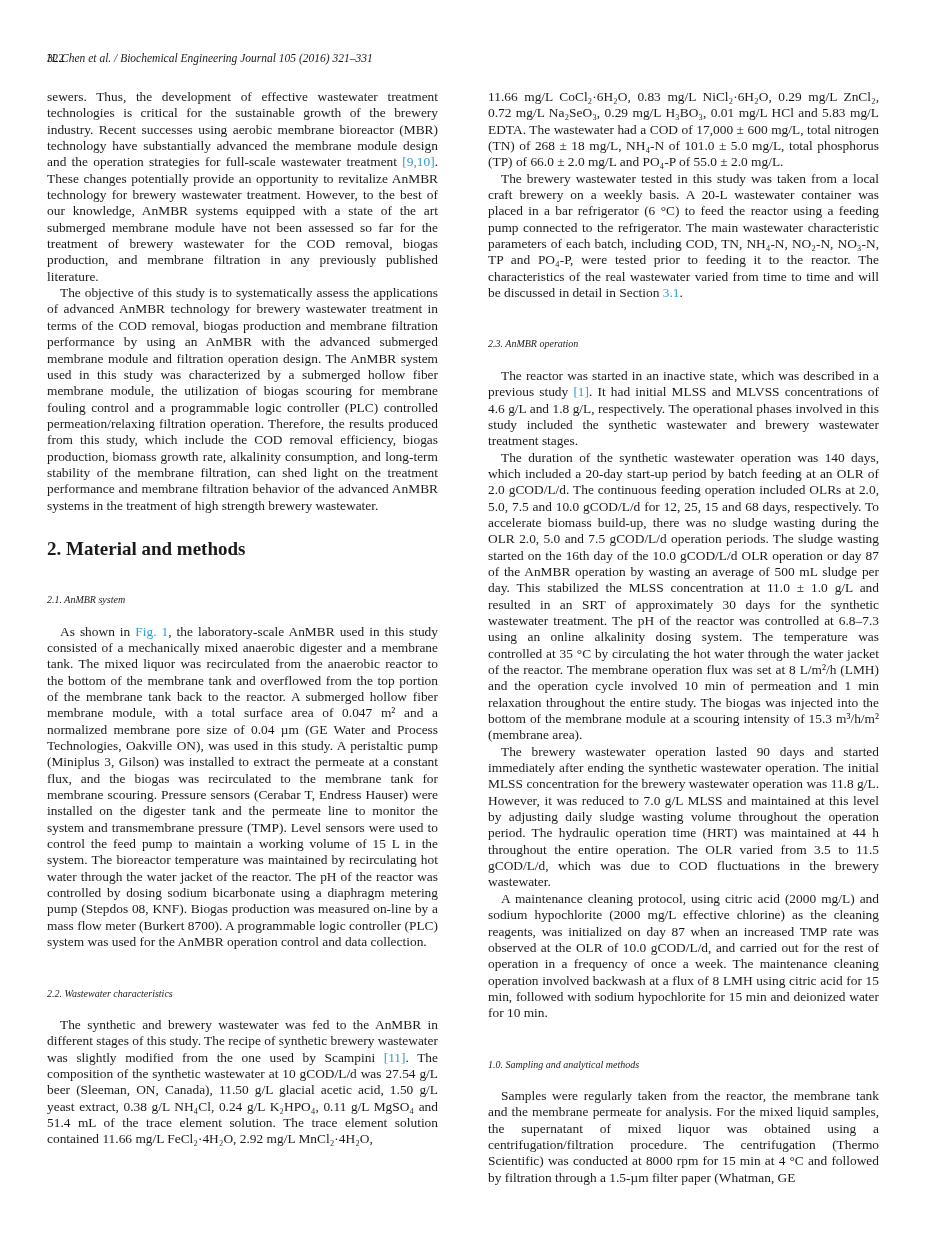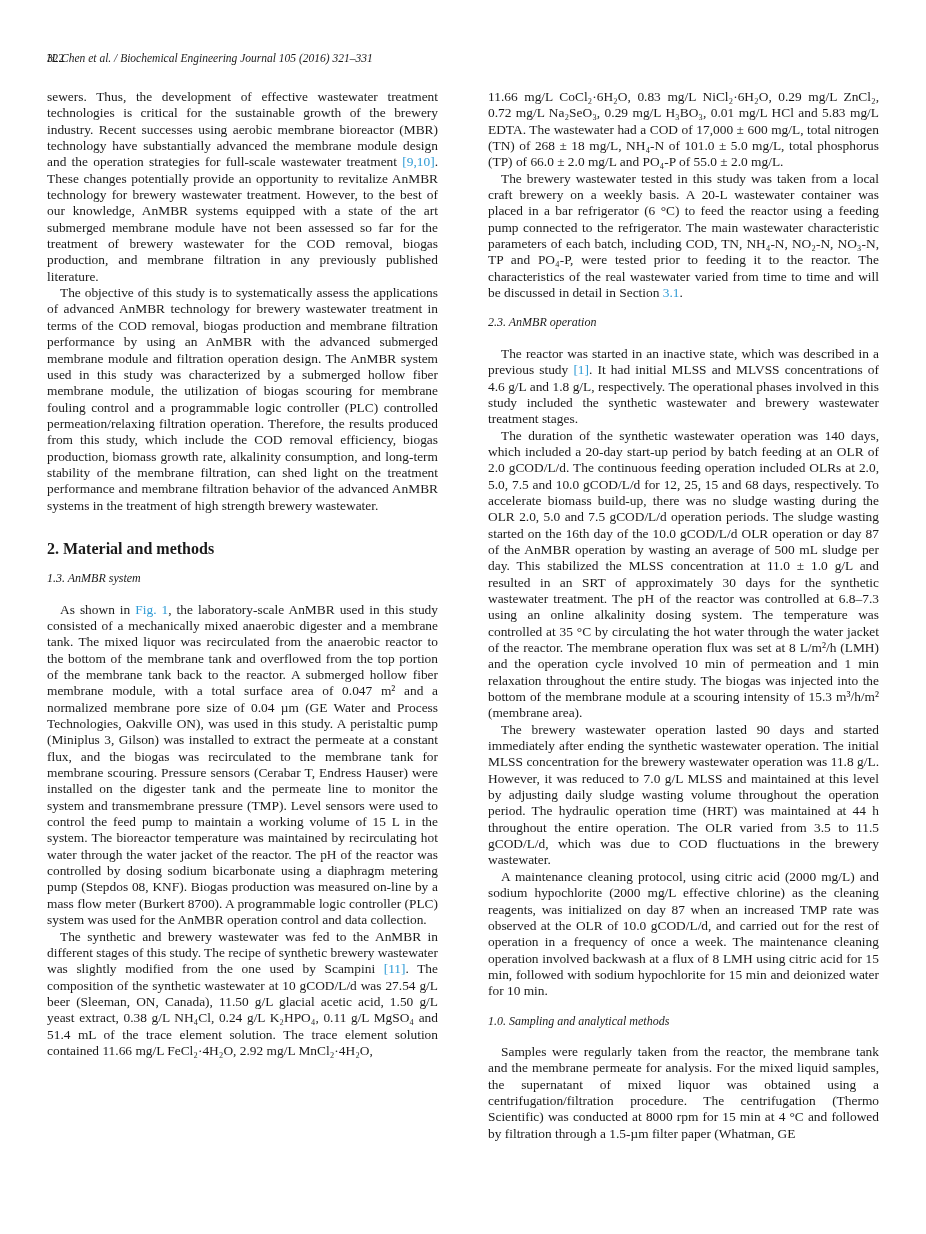--- a/index.html
+++ b/index.html
@@ -49,30 +49,30 @@
   }
   p.para {
     margin: 0;
     padding: 0;
     text-indent: 13px;
   }
   p.para.no-indent {
     text-indent: 0;
   }
   .section-heading {
-    font-size: 16px;
+    font-size: 19px;
     font-weight: bold;
     margin: 27px 0 12px 0;
     text-align: left;
   }
   .subsection-heading {
-    font-size: 12px;
+    font-size: 10px;
     font-weight: normal;
     font-style: italic;
-    margin: 13px 0 15px 0;
+    margin: 35px 0 15px 0;
     text-align: left;
   }
   .seg-link {
     color: var(--link-color, #2e9bd6);
   }
 </style>
 </head>
 <body>
 
 <div class="page">
@@ -81,22 +81,23 @@
     <span class="page-number">322</span>
     <div class="running-title">H. Chen et al. / Biochemical Engineering Journal 105 (2016) 321–331</div>
   </div>
 
   <div class="columns">
 
     <div class="column">
       <p class="para no-indent"><span>sewers. Thus, the development of effective wastewater treatment technologies is critical for the sustainable growth of the brewery industry. Recent successes using aerobic membrane bioreactor (MBR) technology have substantially advanced the membrane module design and the operation strategies for full-scale wastewater treatment </span><span class="seg-link">[9,10]</span><span>. These changes potentially provide an opportunity to revitalize AnMBR technology for brewery wastewater treatment. However, to the best of our knowledge, AnMBR systems equipped with a state of the art submerged membrane module have not been assessed so far for the treatment of brewery wastewater for the COD removal, biogas production, and membrane filtration in any previously published literature.</span></p>
       <p class="para"><span>The objective of this study is to systematically assess the applications of advanced AnMBR technology for brewery wastewater treatment in terms of the COD removal, biogas production and membrane filtration performance by using an AnMBR with the advanced submerged membrane module and filtration operation design. The AnMBR system used in this study was characterized by a submerged hollow fiber membrane module, the utilization of biogas scouring for membrane fouling control and a programmable logic controller (PLC) controlled permeation/relaxing filtration operation. Therefore, the results produced from this study, which include the COD removal efficiency, biogas production, biomass growth rate, alkalinity consumption, and long-term stability of the membrane filtration, can shed light on the treatment performance and membrane filtration behavior of the advanced AnMBR systems in the treatment of high strength brewery wastewater.</span></p>
       <h2 class="section-heading">2.  Material and methods</h2>
-      <h3 class="subsection-heading">1.3.  AnMBR system</h3>
+      <h3 class="subsection-heading">2.1.  AnMBR system</h3>
       <p class="para"><span>As shown in </span><span class="seg-link">Fig. 1</span><span>, the laboratory-scale AnMBR used in this study consisted of a mechanically mixed anaerobic digester and a membrane tank. The mixed liquor was recirculated from the anaerobic reactor to the bottom of the membrane tank and overflowed from the top portion of the membrane tank back to the reactor. A submerged hollow fiber membrane module, with a total surface area of 0.047 m² and a normalized membrane pore size of 0.04 µm (GE Water and Process Technologies, Oakville ON), was used in this study. A peristaltic pump (Miniplus 3, Gilson) was installed to extract the permeate at a constant flux, and the biogas was recirculated to the membrane tank for membrane scouring. Pressure sensors (Cerabar T, Endress Hauser) were installed on the digester tank and the permeate line to monitor the system and transmembrane pressure (TMP). Level sensors were used to control the feed pump to maintain a working volume of 15 L in the system. The bioreactor temperature was maintained by recirculating hot water through the water jacket of the reactor. The pH of the reactor was controlled by dosing sodium bicarbonate using a diaphragm metering pump (Stepdos 08, KNF). Biogas production was measured on-line by a mass flow meter (Burkert 8700). A programmable logic controller (PLC) system was used for the AnMBR operation control and data collection.</span></p>
+      <h3 class="subsection-heading">2.2.  Wastewater characteristics</h3>
       <p class="para"><span>The synthetic and brewery wastewater was fed to the AnMBR in different stages of this study. The recipe of synthetic brewery wastewater was slightly modified from the one used by Scampini </span><span class="seg-link">[11]</span><span>. The composition of the synthetic wastewater at 10 gCOD/L/d was 27.54 g/L beer (Sleeman, ON, Canada), 11.50 g/L glacial acetic acid, 1.50 g/L yeast extract, 0.38 g/L NH₄Cl, 0.24 g/L K₂HPO₄, 0.11 g/L MgSO₄ and 51.4 mL of the trace element solution. The trace element solution contained 11.66 mg/L FeCl₂·4H₂O, 2.92 mg/L MnCl₂·4H₂O,</span></p>
     </div>
 
     <div class="column">
       <p class="para no-indent"><span>11.66 mg/L CoCl₂·6H₂O, 0.83 mg/L NiCl₂·6H₂O, 0.29 mg/L ZnCl₂, 0.72 mg/L Na₂SeO₃, 0.29 mg/L H₃BO₃, 0.01 mg/L HCl and 5.83 mg/L EDTA. The wastewater had a COD of 17,000 ± 600 mg/L, total nitrogen (TN) of 268 ± 18 mg/L, NH₄-N of 101.0 ± 5.0 mg/L, total phosphorus (TP) of 66.0 ± 2.0 mg/L and PO₄-P of 55.0 ± 2.0 mg/L.</span></p>
       <p class="para"><span>The brewery wastewater tested in this study was taken from a local craft brewery on a weekly basis. A 20-L wastewater container was placed in a bar refrigerator (6 °C) to feed the reactor using a feeding pump connected to the refrigerator. The main wastewater characteristic parameters of each batch, including COD, TN, NH₄-N, NO₂-N, NO₃-N, TP and PO₄-P, were tested prior to feeding it to the reactor. The characteristics of the real wastewater varied from time to time and will be discussed in detail in Section </span><span class="seg-link">3.1</span><span>.</span></p>
       <h3 class="subsection-heading">2.3.  AnMBR operation</h3>
       <p class="para"><span>The reactor was started in an inactive state, which was described in a previous study </span><span class="seg-link">[1]</span><span>. It had initial MLSS and MLVSS concentrations of 4.6 g/L and 1.8 g/L, respectively. The operational phases involved in this study included the synthetic wastewater and brewery wastewater treatment stages.</span></p>
       <p class="para"><span>The duration of the synthetic wastewater operation was 140 days, which included a 20-day start-up period by batch feeding at an OLR of 2.0 gCOD/L/d. The continuous feeding operation included OLRs at 2.0, 5.0, 7.5 and 10.0 gCOD/L/d for 12, 25, 15 and 68 days, respectively. To accelerate biomass build-up, there was no sludge wasting during the OLR 2.0, 5.0 and 7.5 gCOD/L/d operation periods. The sludge wasting started on the 16th day of the 10.0 gCOD/L/d OLR operation or day 87 of the AnMBR operation by wasting an average of 500 mL sludge per day. This stabilized the MLSS concentration at 11.0 ± 1.0 g/L and resulted in an SRT of approximately 30 days for the synthetic wastewater treatment. The pH of the reactor was controlled at 6.8–7.3 using an online alkalinity dosing system. The temperature was controlled at 35 °C by circulating the hot water through the water jacket of the reactor. The membrane operation flux was set at 8 L/m²/h (LMH) and the operation cycle involved 10 min of permeation and 1 min relaxation throughout the entire study. The biogas was injected into the bottom of the membrane module at a scouring intensity of 15.3 m³/h/m² (membrane area).</span></p>
       <p class="para"><span>The brewery wastewater operation lasted 90 days and started immediately after ending the synthetic wastewater operation. The initial MLSS concentration for the brewery wastewater operation was 11.8 g/L. However, it was reduced to 7.0 g/L MLSS and maintained at this level by adjusting daily sludge wasting volume throughout the operation period. The hydraulic operation time (HRT) was maintained at 44 h throughout the entire operation. The OLR varied from 3.5 to 11.5 gCOD/L/d, which was due to COD fluctuations in the brewery wastewater.</span></p>

